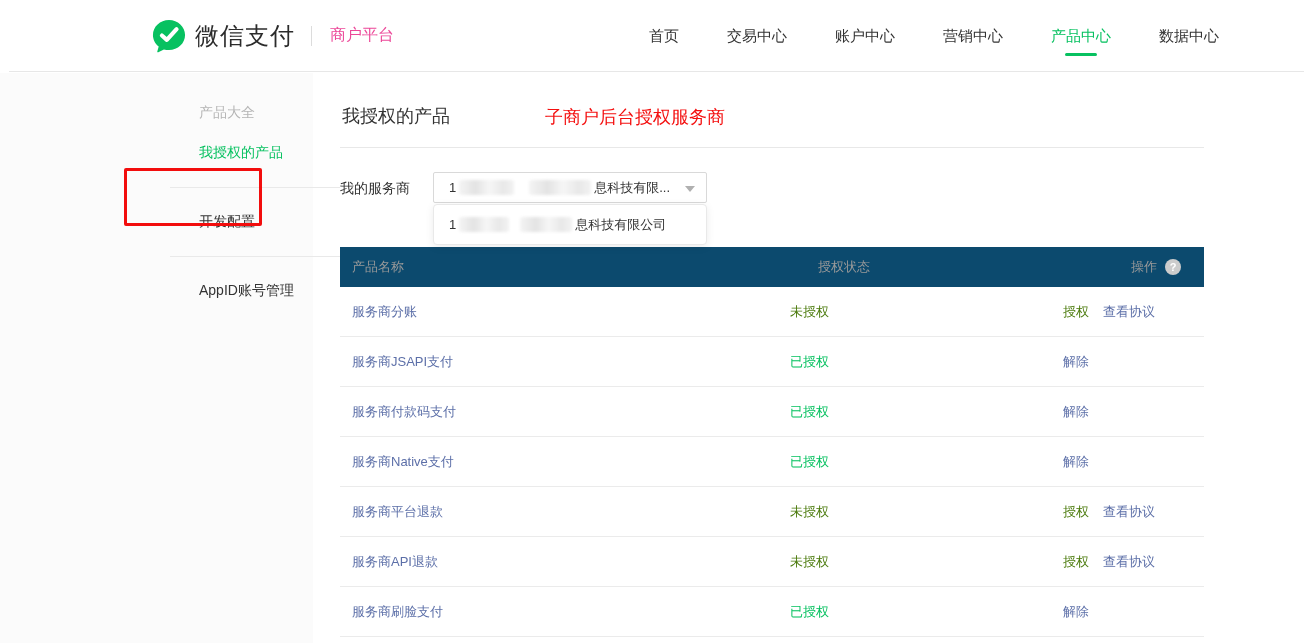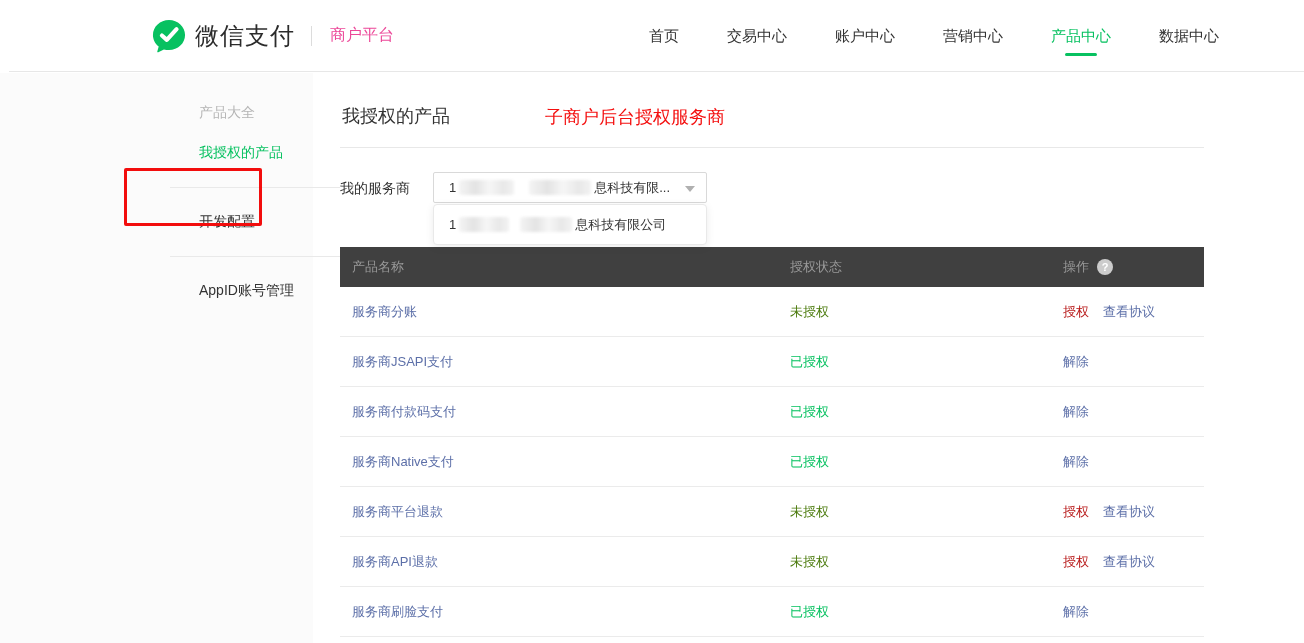--- a/index.html
+++ b/index.html
@@ -55,32 +55,32 @@
   .r3 { width:50px; } .r4 { width:52px; margin-left:8px; }
   .dropdown-panel { position:absolute; left:93px; top:32px; width:274px; height:41px;
     background:#fff; border:1px solid #e9e9e9; border-radius:4px;
     box-shadow:0 2px 8px rgba(0,0,0,.08); z-index:9; }
   .dropdown-option { display:flex; align-items:center; height:100%; padding-left:15px;
     font-size:13px; color:#333; cursor:pointer; white-space:nowrap; overflow:hidden; }
 
   
   .table { position:absolute; left:0; top:175px; width:864px; }
   .thead { display:grid; grid-template-columns:438px 273px 1fr; align-items:center;
-    height:40px; background:#404040; padding-left:12px; font-size:13px; color:#999; }
-  .th-op { display:flex; align-items:center; gap:8px; }
+    height:40px; background:#0c4a6e; padding-left:12px; font-size:13px; color:#999;gap:28px; }
+  .th-op { display:flex; align-items:center; gap:8px;margin-left:12px; }
   .help-icon { width:16px; height:16px; border-radius:50%; background:#ccc; color:#fff;
     font-size:11px; font-weight:bold; display:inline-flex; align-items:center; justify-content:center; cursor:pointer; }
   .trow { display:grid; grid-template-columns:438px 273px 1fr; align-items:center;
     height:50px; padding-left:12px; border-bottom:1px solid #ebebeb; font-size:13px; }
   .cell-name { color:#5c6fa8; cursor:pointer; }
   .cell-status.no { color:#4d7c0f; }
   .cell-status.yes { color:#07c160; }
   .cell-actions { display:flex; align-items:center; gap:14px; }
   .act-link { color:#5c6fa8; cursor:pointer; }
-  .act-disabled { color:#b91c1c; cursor:default; }
+  .act-disabled { color:#4d7c0f; cursor:default; }
 </style>
 </head>
 <body>
 
 <div class="page">
 
   <header class="topbar">
     <div class="brand">
       <svg viewBox="0 0 36 36">
         <path fill="#07c160" d="M18 1C8.6 1 1 8.1 1 16.9c0 4.9 2.4 9.3 6.1 12.2l-1.5 5.2c-.2.6.5 1.2 1.1.9l5.9-3c1.7.5 3.5.7 5.4.7 9.4 0 17-7.1 17-15.9S27.4 1 18 1z"></path>

